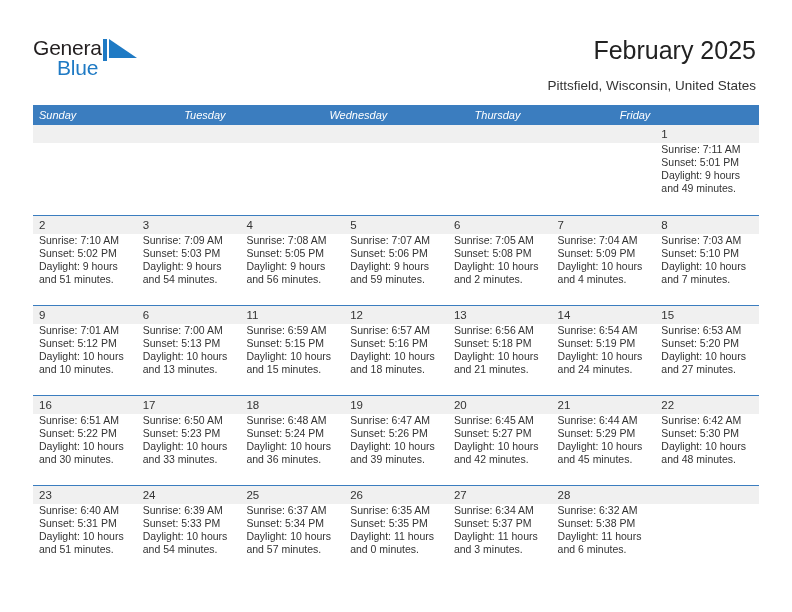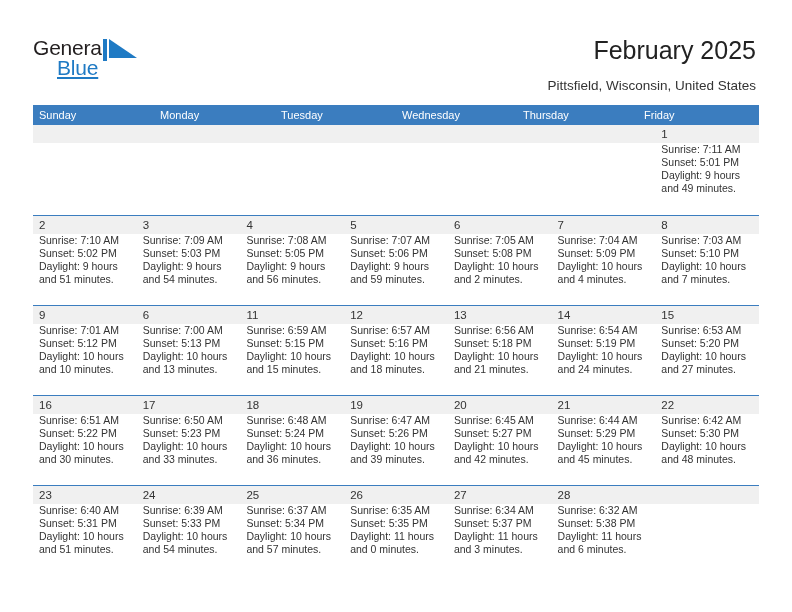--- a/index.html
+++ b/index.html
@@ -47,21 +47,20 @@
   }
   .logo-blue {
     position: absolute;
     left: 24px;
     top: 20px;
     font-size: 21px;
     letter-spacing: -0.2px;
     color: #1f7ac4;
     line-height: 24px;
     white-space: nowrap;
-    text-decoration: underline;
   }
   .logo-mark {
     position: absolute;
     left: 70px;
     top: 3px;
     width: 36px;
     height: 22px;
   }
   .title {
     position: absolute;
@@ -95,20 +94,21 @@
   }
   .weekday {
     flex: 1 1 0;
     color: #ffffff;
     font-size: 11px;
     line-height: 20px;
     padding-left: 6px;
     box-sizing: border-box;
     white-space: nowrap;
     overflow: hidden;
+    font-style: italic;
   }
   .week-row {
     display: flex;
     height: 90px;
     border-top: 1px solid #3b7dbf;
     box-sizing: border-box;
   }
   .week-row:first-of-type {
     border-top: none;
   }
@@ -159,21 +159,20 @@
     </div>
 
     <div class="title">February 2025</div>
     <div class="subtitle">Pittsfield, Wisconsin, United States</div>
   </div>
 
   <div class="calendar">
 
     <div class="weekday-row">
       <div class="weekday">Sunday</div>
-      <div class="weekday">Monday</div>
       <div class="weekday">Tuesday</div>
       <div class="weekday">Wednesday</div>
       <div class="weekday">Thursday</div>
       <div class="weekday">Friday</div>
     </div>
 
     <div id="weeks-container">
         <div class="week-row">
           <div class="day-cell empty">
             <div class="day-number-band"></div>

